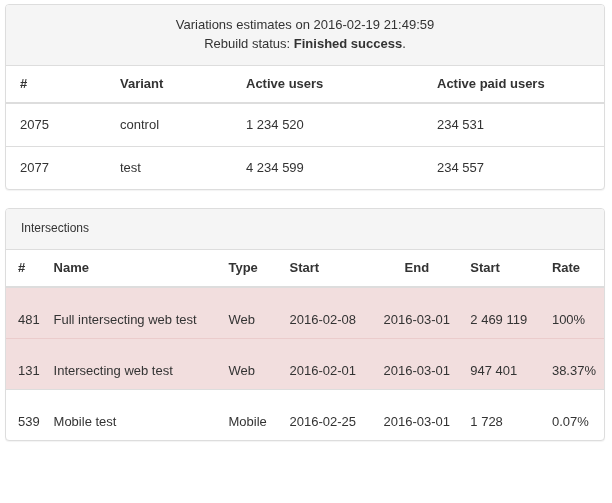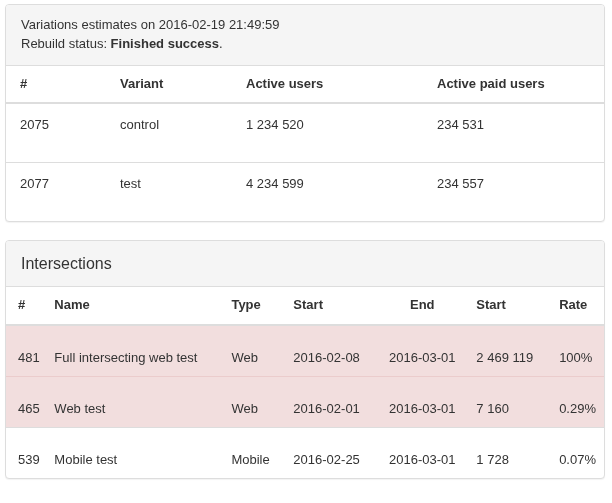--- a/index.html
+++ b/index.html
@@ -33,27 +33,28 @@
   .panel-heading {
     background-color: #f5f5f5;
     border-bottom: 1px solid #dddddd;
     padding: 11px 15px;
     color: #333333;
     line-height: 1.45;
   }
   .panel-heading .line {
     display: block;
     white-space: nowrap;
+    text-align: center;
   }
   .panel-heading b {
     font-weight: bold;
   }
   .panel-title {
     margin: 0;
-    font-size: 16px;
+    font-size: 12px;
     color: #333333;
     font-weight: normal;
   }
   table.tbl {
     width: 100%;
     border-collapse: collapse;
     background: transparent;
   }
   table.tbl th,
   table.tbl td {
@@ -74,21 +75,21 @@
     padding-bottom: 9px;
   }
   table.tbl tbody tr:first-child td {
     border-top: 0;
   }
   
   .t-variations th.c-num,  .t-variations td.c-num   { width: 84px;  padding-left: 14px; }
   .t-variations th.c-var,  .t-variations td.c-var   { width: 110px; }
   .t-variations th.c-au,   .t-variations td.c-au    { width: 175px; }
   .t-variations th.c-apu,  .t-variations td.c-apu   { }
-  .t-variations tbody td { padding-top: 12px; padding-bottom: 28px; }
+  .t-variations tbody td { padding-top: 12px; padding-bottom: 12px; }
   .t-variations thead th { padding-top: 11px; padding-bottom: 11px; }
 
   
   .t-inter th.i-num,  .t-inter td.i-num   { width: 38px; padding-left: 12px; padding-right: 0; }
   .t-inter th.i-name, .t-inter td.i-name  { width: 187px; }
   .t-inter th.i-type, .t-inter td.i-type  { width: 57px; }
   .t-inter th.i-start,.t-inter td.i-start { width: 87px; }
   .t-inter th.i-end,  .t-inter td.i-end   { width: 90px; text-align: center; }
   .t-inter th.i-users,.t-inter td.i-users { width: 81px; }
   .t-inter th.i-rate, .t-inter td.i-rate  { }
@@ -158,30 +159,30 @@
         <tr class="row-danger">
           <td class="i-num">481</td>
           <td class="i-name">Full intersecting web test</td>
           <td class="i-type">Web</td>
           <td class="i-start">2016-02-08</td>
           <td class="i-end">2016-03-01</td>
           <td class="i-users">2 469 119</td>
           <td class="i-rate">100%</td>
         </tr>
 
-
         <tr class="row-danger">
-          <td class="i-num">465</td>
-          <td class="i-name">Web test</td>
+          <td class="i-num">131</td>
+          <td class="i-name">Intersecting web test</td>
           <td class="i-type">Web</td>
           <td class="i-start">2016-02-01</td>
           <td class="i-end">2016-03-01</td>
-          <td class="i-users">7 160</td>
-          <td class="i-rate">0.29%</td>
+          <td class="i-users">947 401</td>
+          <td class="i-rate">38.37%</td>
         </tr>
+
 
 
 
         <tr>
           <td class="i-num">539</td>
           <td class="i-name">Mobile test</td>
           <td class="i-type">Mobile</td>
           <td class="i-start">2016-02-25</td>
           <td class="i-end">2016-03-01</td>
           <td class="i-users">1 728</td>

